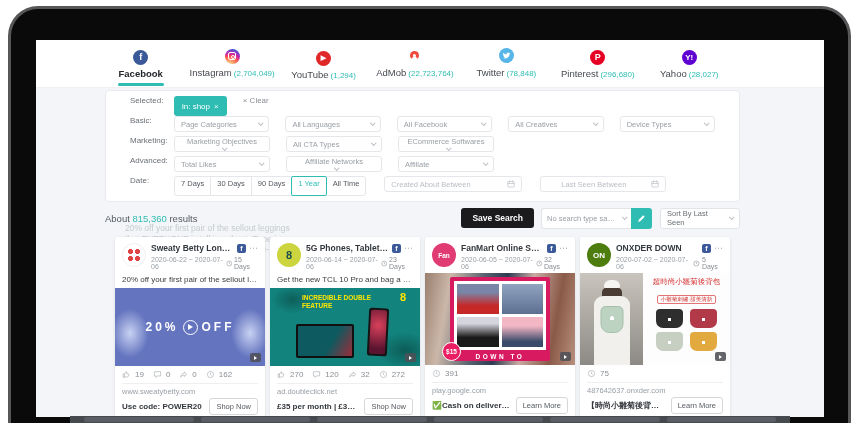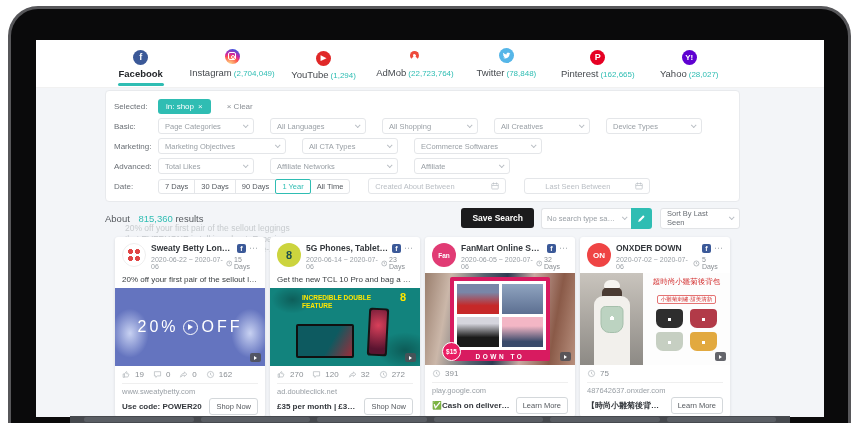--- a/index.html
+++ b/index.html
@@ -40,48 +40,48 @@
   .tlabel-row { margin-top:3px; font-size:9.5px; color:#45494e; white-space:nowrap; }
   .tab.active .tlabel-row { font-weight:bold; color:#23262a; }
   .tcount { font-size:8px; color:#2fbdb3; margin-left:2px; }
   .underline { width:46px; height:3px; background:#2fbdb3; border-radius:2px; margin:4px auto 0; }
 
   .bodybg { position:absolute; top:48px; left:0; right:0; bottom:0; background:#f3f5f8; }
 
   
   .panel { position:absolute; left:69px; top:50px; width:635px; height:112px; background:#fff;
     border:1px solid #e8eaed; border-radius:4px; padding:5px 8px; z-index:2; }
-  .frow { display:flex; align-items:center; height:20px; }
+  .frow { display:flex; height:20px;margin-left:16px; }
   .flabel { width:44px; font-size:8px; color:#6a6f75; flex-shrink:0; }
   .chip { background:#2fbdb3; color:#fff; font-size:8px; padding:3px 8px; border-radius:3px;
     display:inline-flex; align-items:center; gap:4px; cursor:pointer; }
   .chip-x { font-size:8px; opacity:.9; }
   .clear { font-size:8px; color:#8a8f95; margin-left:16px; cursor:pointer; }
   .dd { width:96px; height:16px; border:1px solid #e4e6e9; border-radius:3px; background:#fff;
     display:flex; align-items:center; justify-content:space-between; padding:0 6px;
     font-size:7.5px; color:#9aa0a6; margin-right:16px; cursor:pointer; }
-  .dd.w2 { width:128px; }
+  .dd.w2 { width:96px;flex-direction:column; }
   .arrow { width:4px; height:4px; border-right:1px solid #b9bec4; border-bottom:1px solid #b9bec4;
     transform:rotate(45deg) translateY(-1px); flex-shrink:0; margin-left:4px; }
   .segwrap { display:flex; }
   .seg { font-size:7.5px; color:#555a60; background:#fff; border:1px solid #e4e6e9;
     padding:2px 6px; margin-left:-1px; cursor:pointer; white-space:nowrap; }
   .seg:first-child { border-radius:3px 0 0 3px; margin-left:0; }
   .seg:last-child { border-radius:0 3px 3px 0; }
   .seg.active { border:1px solid #2fbdb3; color:#2fbdb3; border-radius:2px; position:relative; z-index:1; }
   .dateinput { height:16px; border:1px solid #e4e6e9; border-radius:3px; background:#fff;
     display:flex; align-items:center; justify-content:space-between; padding:0 6px;
     font-size:7.5px; color:#b9bec4; margin-left:18px; cursor:text; }
   .di1 { width:138px; } .di2 { width:126px;padding-left:20px; }
 
   
   .resultsbar { position:absolute; left:69px; top:166px; width:635px; height:24px;
     display:flex; align-items:center; z-index:2; }
   .rtext { font-size:9.5px; color:#55595e; }
-  .rcount { color:#2fbdb3;margin-left:6px; }
+  .rcount { color:#2fbdb3; }
   .save-btn { margin-left:auto; background:#1b1b1d; color:#fff; font-size:8.5px; font-weight:bold;
     padding:5px 11px; border-radius:3px; cursor:pointer; }
   .saved-combo { display:flex; margin-left:7px; }
   .saved-dd { width:90px; height:21px; border:1px solid #e2e4e7; border-right:none; background:#fff;
     border-radius:3px 0 0 3px; display:flex; align-items:center; padding:0 5px;
     font-size:7.5px; color:#9aa0a6; cursor:pointer; }
   .saved-dd .txt { flex:1; overflow:hidden; white-space:nowrap; text-overflow:ellipsis; }
   .pencil-btn { width:21px; height:21px; background:#2fbdb3; border-radius:0 3px 3px 0;
     display:flex; align-items:center; justify-content:center; cursor:pointer; }
   .sort-dd { width:80px; height:21px; border:1px solid #e2e4e7; border-radius:3px; background:#fff;
@@ -100,21 +100,21 @@
   .avatar { width:24px; height:24px; border-radius:50%; flex-shrink:0; display:flex;
     align-items:center; justify-content:center; color:#fff; font-weight:bold; }
   .av1 { background:
       radial-gradient(4px 4px at 34% 34%, #e04545 60%, transparent 66%),
       radial-gradient(4px 4px at 66% 34%, #e04545 60%, transparent 66%),
       radial-gradient(4px 4px at 34% 66%, #e04545 60%, transparent 66%),
       radial-gradient(4px 4px at 66% 66%, #e04545 60%, transparent 66%), #fff;
     border:1px solid #eee; }
   .av2 { background:#ccd43e; color:#1d4f4c; font-size:11px; }
   .av3 { background:#e13b74; font-size:6.5px; }
-  .av4 { background:#ef4444; font-size:8px; }
+  .av4 { background:#4d7c0f; font-size:8px; }
   .chead-main { flex:1; min-width:0; }
   .trow { display:flex; align-items:center; gap:3px; }
   .ctitle { flex:1; font-size:8.5px; font-weight:bold; color:#33373c; white-space:nowrap;
     overflow:hidden; text-overflow:ellipsis; }
   .fbmini { width:9px; height:9px; background:#3b5998; border-radius:2px; color:#fff;
     font-size:7px; font-weight:bold; display:flex; align-items:center; justify-content:center;
     flex-shrink:0; }
   .more { font-size:9px; color:#9aa0a6; flex-shrink:0; line-height:6px; cursor:pointer; }
   .drow { display:flex; align-items:center; margin-top:3px; font-size:7px; color:#9aa0a6; }
   .days { margin-left:auto; display:flex; align-items:center; gap:2px; color:#8a8f94; }
@@ -128,21 +128,21 @@
     justify-content:center; }
   .vid-badge i { width:0; height:0; border-left:3px solid #fff; border-top:2px solid transparent;
     border-bottom:2px solid transparent; }
 
   
   .img1 { background:
       radial-gradient(26px 34px at 10% 58%, rgba(225,233,255,.8), rgba(225,233,255,0) 72%),
       radial-gradient(26px 34px at 90% 58%, rgba(225,233,255,.8), rgba(225,233,255,0) 72%),
       #6474bf;
     display:flex; align-items:center; justify-content:center; gap:4px; }
-  .img1 .big { color:#fff; font-size:16px; font-weight:normal; letter-spacing:3px; }
+  .img1 .big { color:#fff; font-size:12px; font-weight:bold; letter-spacing:3px; }
   .playring { width:15px; height:15px; border:1.5px solid #fff; border-radius:50%;
     display:flex; align-items:center; justify-content:center; }
   .playring i { width:0; height:0; border-left:5px solid #fff; border-top:3px solid transparent;
     border-bottom:3px solid transparent; margin-left:1px; }
 
   
   .img2 { background:
       radial-gradient(30px 20px at 15% 15%, rgba(0,0,0,.28), transparent 70%),
       radial-gradient(40px 26px at 90% 80%, rgba(0,0,0,.3), transparent 70%),
       #12837d; }
@@ -253,21 +253,21 @@
       <div class="tab">
         <span class="ticon tw">
           <svg width="9" height="9" viewBox="0 0 24 24">
               <path fill="#fff" d="M22 6c-.7.3-1.5.5-2.3.6.8-.5 1.5-1.3 1.8-2.2-.8.5-1.7.8-2.6 1A4.1 4.1 0 0 0 12 8.1c0 .3 0 .6.1.9A11.6 11.6 0 0 1 3.6 4.7a4.1 4.1 0 0 0 1.3 5.5c-.7 0-1.3-.2-1.9-.5 0 2 1.4 3.7 3.3 4-.6.2-1.2.2-1.8.1.5 1.6 2 2.8 3.8 2.8A8.3 8.3 0 0 1 2.2 18 11.7 11.7 0 0 0 8.5 20c7.5 0 11.7-6.3 11.7-11.7v-.5c.8-.6 1.5-1.3 2-2.1z"></path>
             </svg>
         </span>
         <div class="tlabel-row"><span>Twitter</span><span class="tcount">(78,848)</span></div>
       </div>
       <div class="tab">
         <span class="ticon pin">P</span>
-        <div class="tlabel-row"><span>Pinterest</span><span class="tcount">(162,665)</span></div>
+        <div class="tlabel-row"><span>Pinterest</span><span class="tcount">(296,680)</span></div>
       </div>
       <div class="tab">
         <span class="ticon yh">Y!</span>
         <div class="tlabel-row"><span>Yahoo</span><span class="tcount">(28,027)</span></div>
       </div>
     </div>
   </div>
 
   <div class="bodybg"></div>
 
@@ -284,21 +284,21 @@
       <span class="flabel">Basic:</span>
       <span class="dd">
           <span>Page Categories</span>
           <span class="arrow"></span>
         </span>
       <span class="dd">
           <span>All Languages</span>
           <span class="arrow"></span>
         </span>
       <span class="dd">
-          <span>All Shopping</span>
+          <span>All Facebook</span>
           <span class="arrow"></span>
         </span>
       <span class="dd">
           <span>All Creatives</span>
           <span class="arrow"></span>
         </span>
       <span class="dd">
           <span>Device Types</span>
           <span class="arrow"></span>
         </span>

